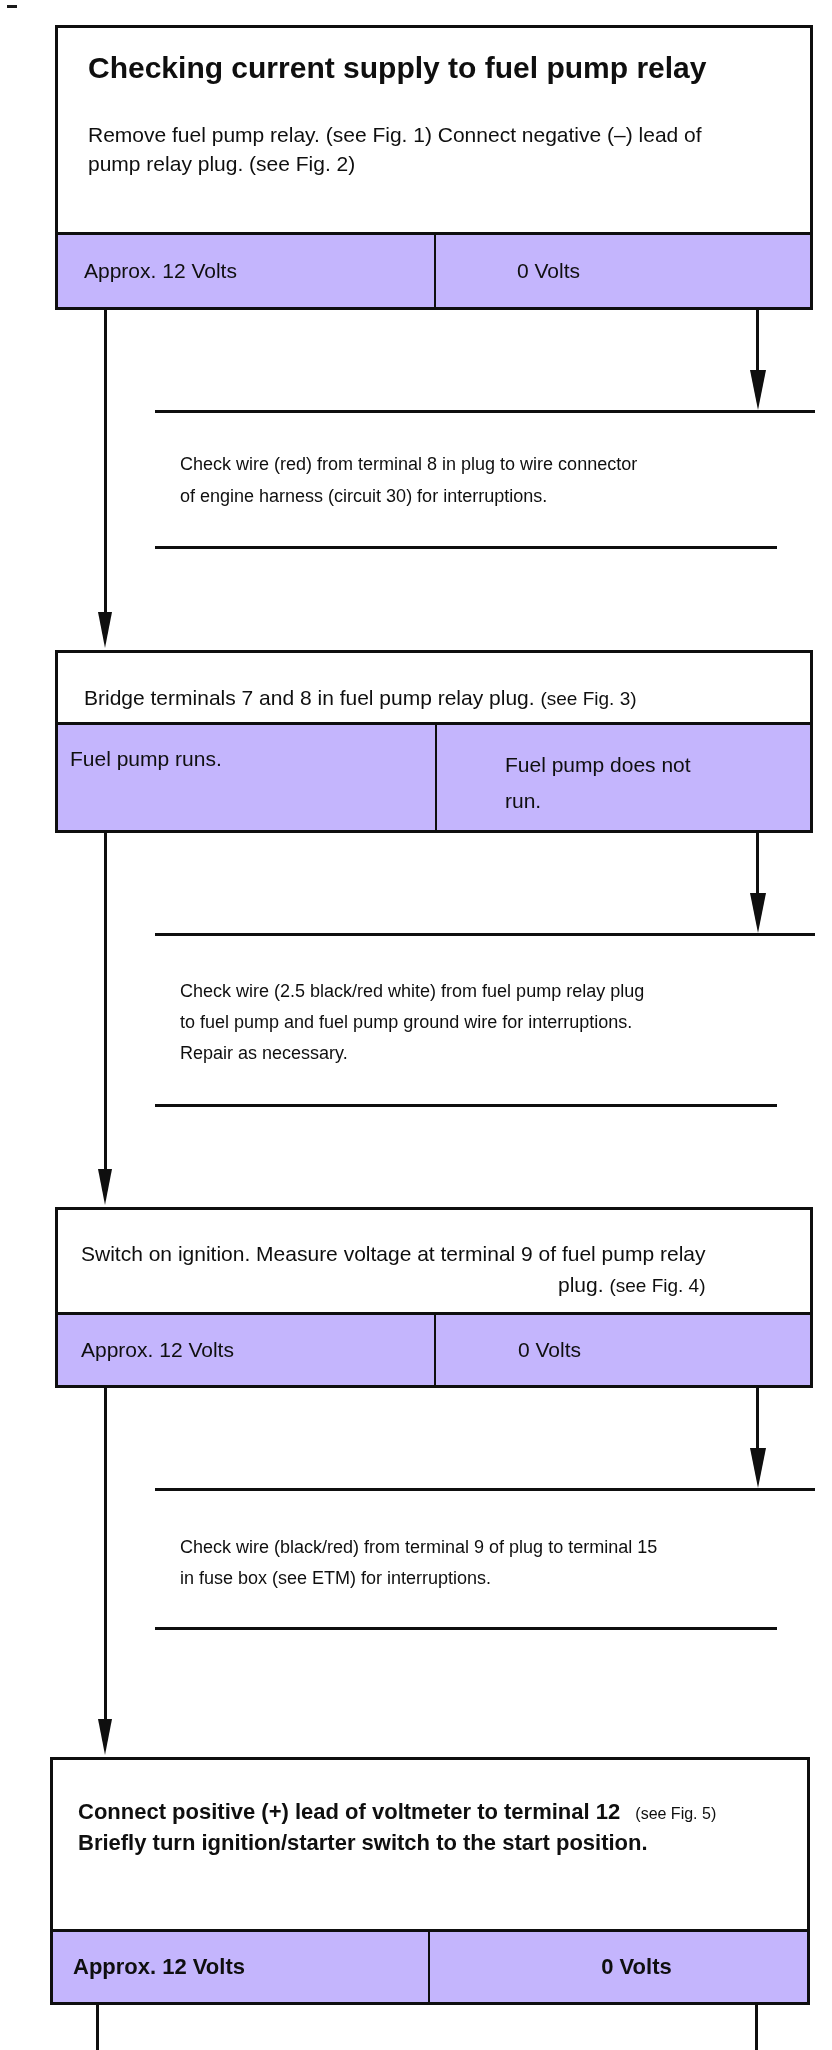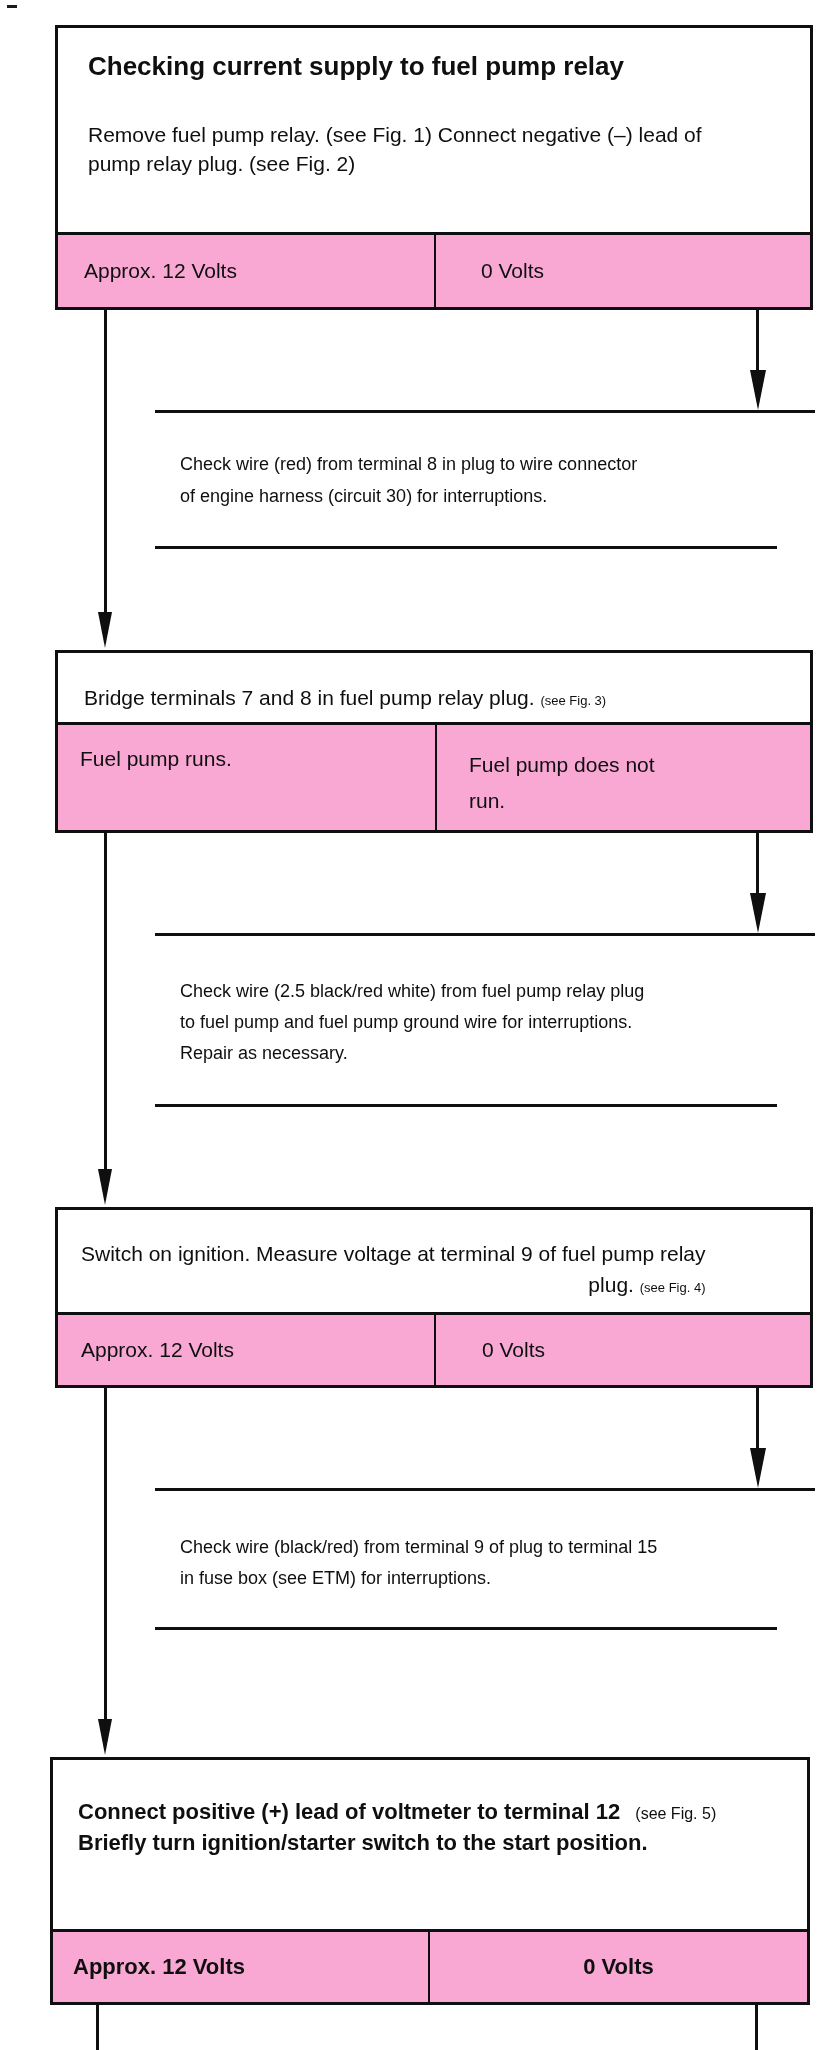--- a/index.html
+++ b/index.html
@@ -5,32 +5,32 @@
   html,body{margin:0;padding:0;background:#e8e8e8;}
   .page{
     position:relative;width:832px;height:2050px;background:#ffffff;
     font-family:"Liberation Sans","DejaVu Sans",sans-serif;color:#0f0f0f;
     overflow:hidden;
   }
   .scan-dash{position:absolute;left:7px;top:5px;width:10px;height:3px;background:#1a1a1a;}
   .box{position:absolute;border:3px solid #0f0f0f;background:#fff;box-sizing:border-box;}
   .abs{position:absolute;}
   .line{white-space:nowrap;}
-  .title{font-weight:bold;font-size:26px;white-space:nowrap;}
+  .title{font-weight:bold;font-size:30px;white-space:nowrap;}
   .para{font-size:21px;line-height:29px;}
-  .row{position:absolute;left:0;right:0;bottom:0;border-top:3px solid #0f0f0f;display:flex;box-sizing:border-box;background:#f9a8d4;}
+  .row{position:absolute;left:0;right:0;bottom:0;border-top:3px solid #0f0f0f;display:flex;box-sizing:border-box;background:#c4b5fd;gap:36px;}
   .cell{box-sizing:border-box;font-size:21px;}
   .cellL{border-right:2px solid #0f0f0f;}
   .vcenter{display:flex;align-items:center;}
   .vline{position:absolute;width:3px;background:#0f0f0f;}
   .hrule{position:absolute;height:3px;background:#0f0f0f;}
   .arrow{position:absolute;width:0;height:0;border-left:8px solid transparent;border-right:8px solid transparent;border-top:40px solid #0f0f0f;}
   .arrow.sm{border-left-width:7px;border-right-width:7px;border-top-width:36px;}
   .action{position:absolute;font-size:18px;line-height:32px;}
-  .fig{font-size:13px;}
+  .fig{font-size:19px;}
   .heavy{font-weight:bold;}
   .fig-normal{font-weight:normal;font-size:16px;margin-left:9px;}
 </style>
 </head>
 <body>
 
 <div class="page">
 
   <div class="scan-dash"></div>
 
@@ -61,21 +61,21 @@
     <div class="line">of engine harness (circuit 30) for interruptions.</div>
   </div>
   <div class="hrule" style="left:155px;top:546px;width:622px;"></div>
 
   <div class="box" style="left:55px;top:650px;width:758px;height:183px;">
     <div class="abs para" style="left:26px;top:30px;">
       <span class="line">Bridge terminals 7 and 8 in fuel pump relay plug.</span>
       <span class="fig">(see Fig. 3)</span>
     </div>
     <div class="row" style="height:108px;align-items:flex-start;">
-      <div class="cell cellL" style="width:379px;padding-left:22px;padding-top:22px;height:100%;">
+      <div class="cell cellL" style="width:379px;padding-left:12px;padding-top:22px;height:100%;">
         <span class="line">Fuel pump runs.</span>
       </div>
       <div class="cell" style="flex:1;padding-left:32px;padding-top:22px;line-height:36px;">
         <div class="line">Fuel pump does not</div>
         <div class="line">run.</div>
       </div>
     </div>
   </div>
 
   <div class="vline" style="left:104px;top:833px;height:336px;"></div>

